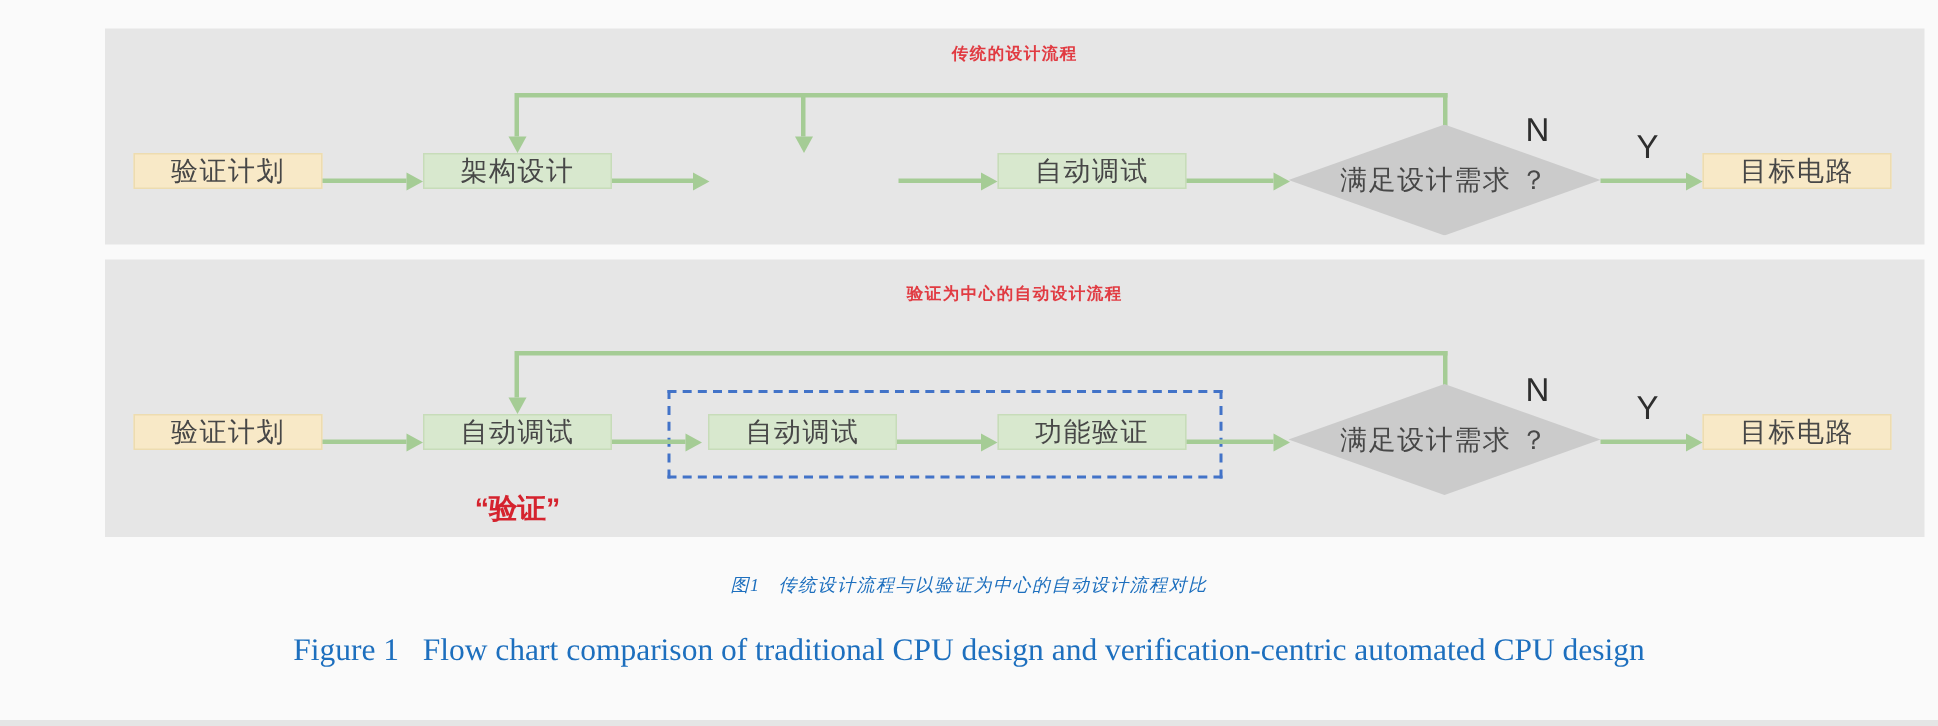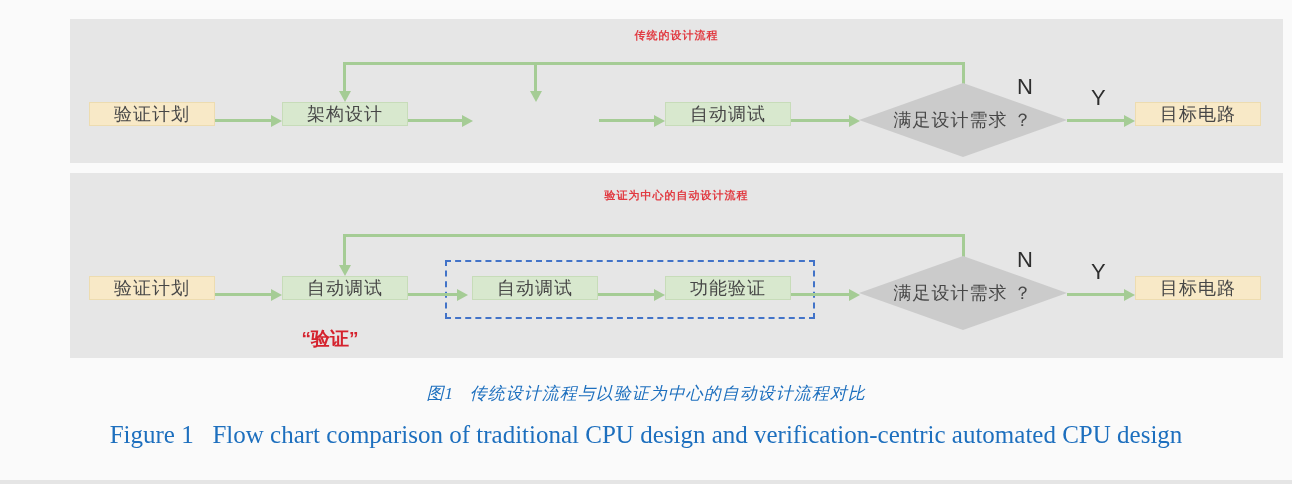--- a/index.html
+++ b/index.html
@@ -59,22 +59,22 @@
   .red-label {
     position:absolute; width:160px; text-align:center;
     font-size:19px; font-weight:bold; color:var(--red-label);
   }
 
   .cap {
     position:absolute; left:0; width:100%; text-align:center;
     color:var(--caption-blue); white-space:pre;
     font-family:"Liberation Serif","DejaVu Serif",serif;
   }
-  .cap.zh { top:382px; font-size:17px; font-style:italic; letter-spacing:1px; }
-  .cap.en { top:421px; font-size:25px; }
+  .cap.zh { top:382px; font-size:12px; font-style:italic; letter-spacing:1px; }
+  .cap.en { top:421px; font-size:21px; }
 
   .bottom-strip { position:absolute; left:0; bottom:0; width:100%; height:4px; background:var(--strip-gray); }
 </style>
 </head>
 <body>
 
 <div class="canvas">
 
   <section class="panel p1">
     <div class="ptitle">传统的设计流程</div>
@@ -118,20 +118,20 @@
 
     <div class="harrow" style="left:145px; top:120px; width:56px;"></div>
     <div class="harrow" style="left:338px; top:120px; width:49px;"></div>
     <div class="harrow" style="left:528px; top:120px; width:56px;"></div>
     <div class="harrow" style="left:721px; top:120px; width:58px;"></div>
     <div class="harrow" style="left:997px; top:120px; width:57px;"></div>
 
     <div class="ny" style="left:947px; top:74px;">N</div>
     <div class="ny" style="left:1021px; top:86px;">Y</div>
 
-    <div class="red-label" style="left:180px; top:153px;">“验证”</div>
+    <div class="red-label" style="left:195px; top:153px;">“验证”</div>
   </section>
 
   <div class="cap zh">图1   传统设计流程与以验证为中心的自动设计流程对比</div>
   <div class="cap en">Figure 1   Flow chart comparison of traditional CPU design and verification-centric automated CPU design</div>
 
   <div class="bottom-strip"></div>
 </div>
 
 </body></html>

